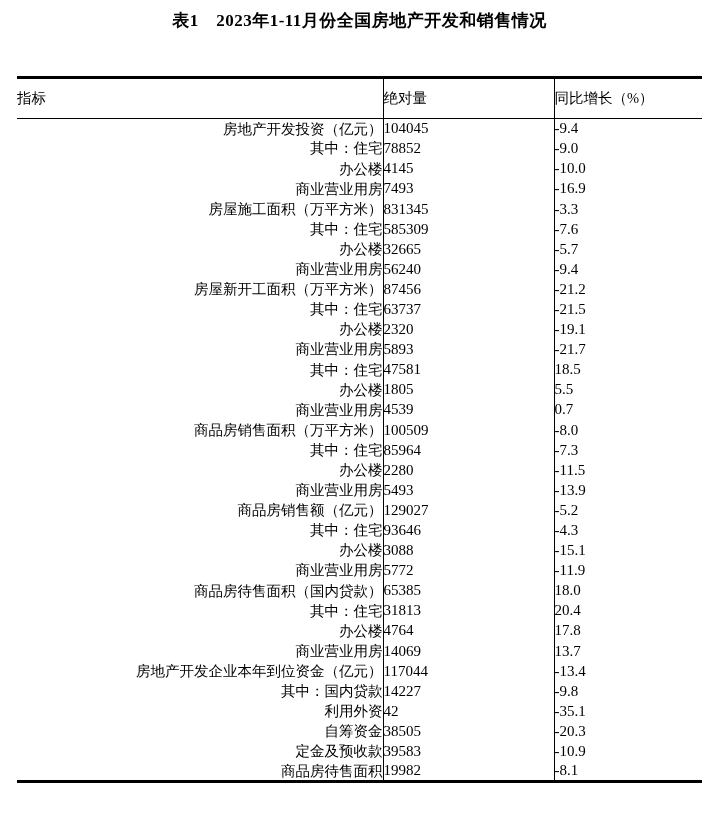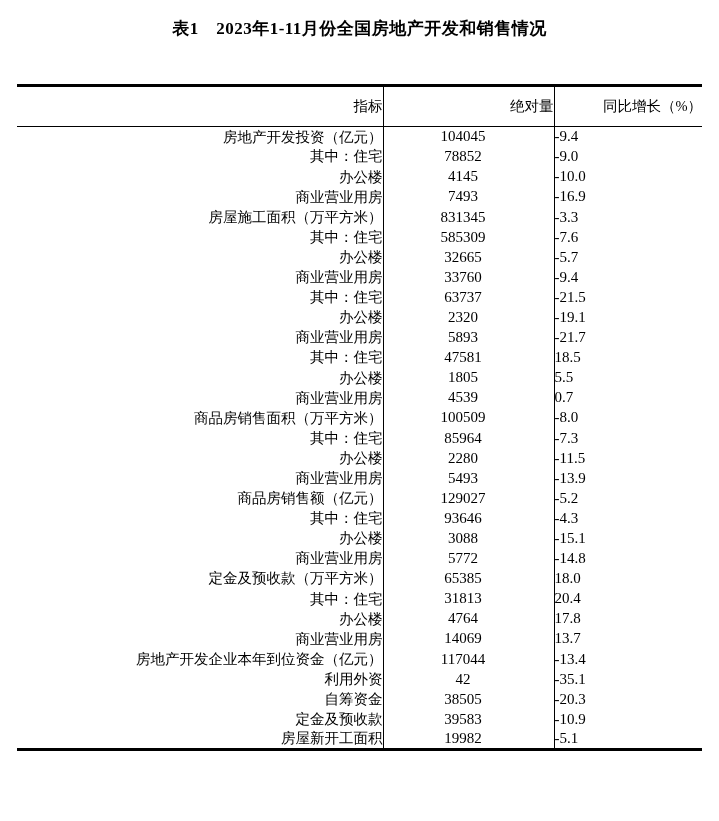--- a/index.html
+++ b/index.html
@@ -12,21 +12,21 @@
     font-family: "Liberation Serif", "DejaVu Serif", serif;
   }
   .page {
     position: relative;
     width: 719px;
     height: 821px;
     overflow: hidden;
     background: #ffffff;
   }
   .title {
-    margin: 8px;
+    margin: 0;
     padding-top: 10px;
     text-align: center;
     font-size: 17px;
     font-weight: bold;
     letter-spacing: 0.5px;
     line-height: 1.3;
   }
   table.stat-table {
     border-collapse: collapse;
     table-layout: fixed;
@@ -34,21 +34,21 @@
     margin: 44px 0 0 17px;
     border-top: 3px solid #000000;
     border-bottom: 3px solid #000000;
   }
   col.c-indicator { width: 366px; }
   col.c-absolute  { width: 171px; }
   col.c-growth    { width: 148px; }
   thead th {
     font-weight: normal;
     font-size: 14.5px;
-    text-align: right;
+    text-align: left;
     height: 39px;
     border-bottom: 1px solid #000000;
     padding: 0;
     vertical-align: middle;
   }
   thead th.sep, tbody td.sep {
     border-left: 1px solid #000000;
   }
   tbody tr {
     height: 20.1px;
@@ -62,21 +62,21 @@
   }
   td.ind {
     font-size: 14.5px;
     text-align: right;
   }
   td.indent-0 { padding-left: 19px; }
   td.indent-1 { padding-left: 33px; }
   td.indent-2 { padding-left: 75px; }
   td.num {
     font-size: 15px;
-    text-align: center;
+    text-align: left;
     padding-right: 11px;
   }
   td.pct {
     font-size: 15px;
     text-align: left;
     padding-right: 7px;
   }
 </style>
 </head>
 <body>
@@ -128,22 +128,27 @@
           <td class="num sep">585309</td>
           <td class="pct sep">-7.6</td>
         </tr>
         <tr>
           <td class="ind indent-2">办公楼</td>
           <td class="num sep">32665</td>
           <td class="pct sep">-5.7</td>
         </tr>
         <tr>
           <td class="ind indent-2">商业营业用房</td>
-          <td class="num sep">33760</td>
+          <td class="num sep">56240</td>
           <td class="pct sep">-9.4</td>
+        </tr>
+        <tr>
+          <td class="ind indent-0">房屋新开工面积（万平方米）</td>
+          <td class="num sep">87456</td>
+          <td class="pct sep">-21.2</td>
         </tr>
         <tr>
           <td class="ind indent-1">其中：住宅</td>
           <td class="num sep">63737</td>
           <td class="pct sep">-21.5</td>
         </tr>
         <tr>
           <td class="ind indent-2">办公楼</td>
           <td class="num sep">2320</td>
           <td class="pct sep">-19.1</td>
@@ -199,24 +204,24 @@
           <td class="pct sep">-4.3</td>
         </tr>
         <tr>
           <td class="ind indent-2">办公楼</td>
           <td class="num sep">3088</td>
           <td class="pct sep">-15.1</td>
         </tr>
         <tr>
           <td class="ind indent-2">商业营业用房</td>
           <td class="num sep">5772</td>
-          <td class="pct sep">-14.8</td>
-        </tr>
-        <tr>
-          <td class="ind indent-0">定金及预收款（万平方米）</td>
+          <td class="pct sep">-11.9</td>
+        </tr>
+        <tr>
+          <td class="ind indent-0">商品房待售面积（国内贷款）</td>
           <td class="num sep">65385</td>
           <td class="pct sep">18.0</td>
         </tr>
         <tr>
           <td class="ind indent-1">其中：住宅</td>
           <td class="num sep">31813</td>
           <td class="pct sep">20.4</td>
         </tr>
         <tr>
           <td class="ind indent-2">办公楼</td>
@@ -227,34 +232,39 @@
           <td class="ind indent-2">商业营业用房</td>
           <td class="num sep">14069</td>
           <td class="pct sep">13.7</td>
         </tr>
         <tr>
           <td class="ind indent-0">房地产开发企业本年到位资金（亿元）</td>
           <td class="num sep">117044</td>
           <td class="pct sep">-13.4</td>
         </tr>
         <tr>
+          <td class="ind indent-1">其中：国内贷款</td>
+          <td class="num sep">14227</td>
+          <td class="pct sep">-9.8</td>
+        </tr>
+        <tr>
           <td class="ind indent-2">利用外资</td>
           <td class="num sep">42</td>
           <td class="pct sep">-35.1</td>
         </tr>
         <tr>
           <td class="ind indent-2">自筹资金</td>
           <td class="num sep">38505</td>
           <td class="pct sep">-20.3</td>
         </tr>
         <tr>
           <td class="ind indent-2">定金及预收款</td>
           <td class="num sep">39583</td>
           <td class="pct sep">-10.9</td>
         </tr>
         <tr>
-          <td class="ind indent-2">房屋新开工面积</td>
+          <td class="ind indent-2">商品房待售面积</td>
           <td class="num sep">19982</td>
-          <td class="pct sep">-5.1</td>
+          <td class="pct sep">-8.1</td>
         </tr>
       </tbody>
   </table>
 </div>
 
 </body></html>

